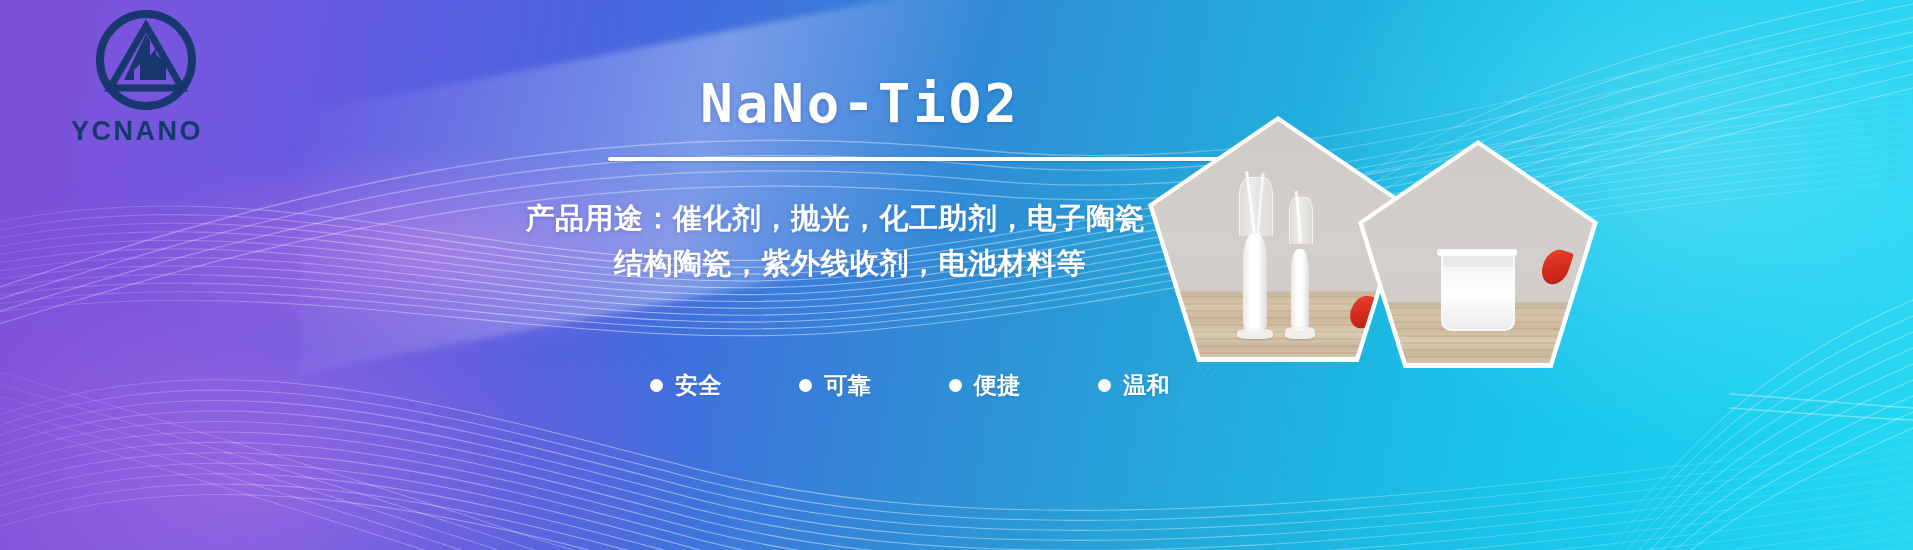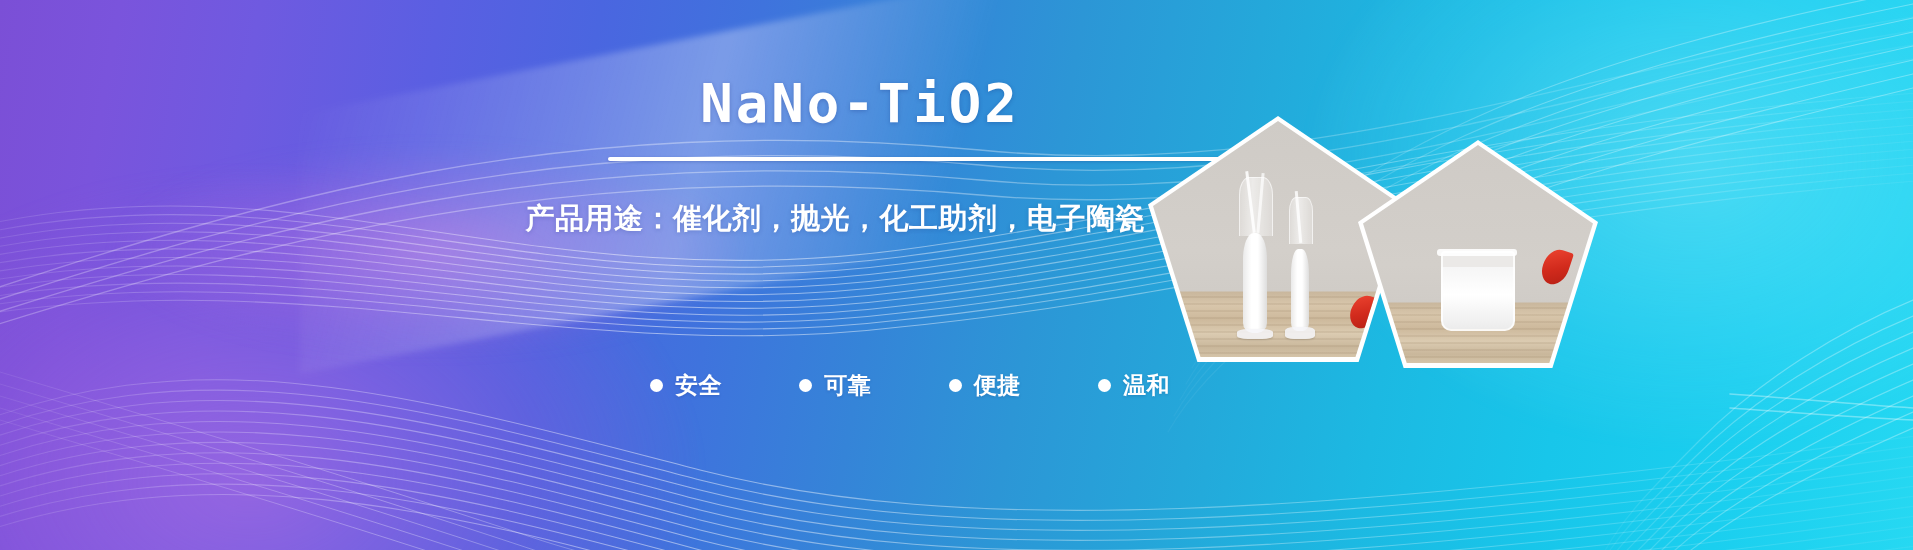--- a/index.html
+++ b/index.html
@@ -398,29 +398,43 @@
         <path d="M1913,428 C1808,474 1712,524 1652,584 C1602,634 1572,664 1552,688"></path>
       </g>
 
       <g stroke="#ffffff" stroke-width="1.6" class="ribbon" opacity="0.35">
         <path d="M1913,408 C1850,404 1790,398 1730,394"></path>
         <path d="M1913,420 C1850,417 1790,412 1730,408"></path>
       </g>
     </svg>
   </div>
 
+  <div id="logo">
+    <div id="logo-mark">
+      <svg viewBox="0 0 104 104" xmlns="http://www.w3.org/2000/svg">
+        <circle cx="52" cy="52" r="46" fill="none" stroke="#17376e" stroke-width="8"></circle>
+
+        <path d="M52 18 L88 80 L16 80 Z" fill="none" stroke="#17376e" stroke-width="7"></path>
+
+        <path d="M52 26 L56 33 L56 47 L62 41 L62 72 L46 72 L46 56 L40 62 L40 72 L30 72 Z" fill="#17376e"></path>
+        <path d="M58 42 L72 56 L72 72 L62 72 L62 46 Z" fill="#17376e"></path>
+      </svg>
+    </div>
+    <div id="logo-text">YCNANO</div>
+  </div>
 
   <div id="content">
 
     <div id="title">NaNo-TiO2</div>
 
     <div id="title-rule"></div>
 
     <div id="subtitle">
       <div>产品用途：催化剂，抛光，化工助剂，电子陶瓷，</div>
+      <div>结构陶瓷，紫外线收剂，电池材料等</div>
     </div>
 
     <div id="features">
       <div class="feature">
         <span class="dot"></span>
         <span>安全</span>
       </div>
       <div class="feature">
         <span class="dot"></span>
         <span>可靠</span>

